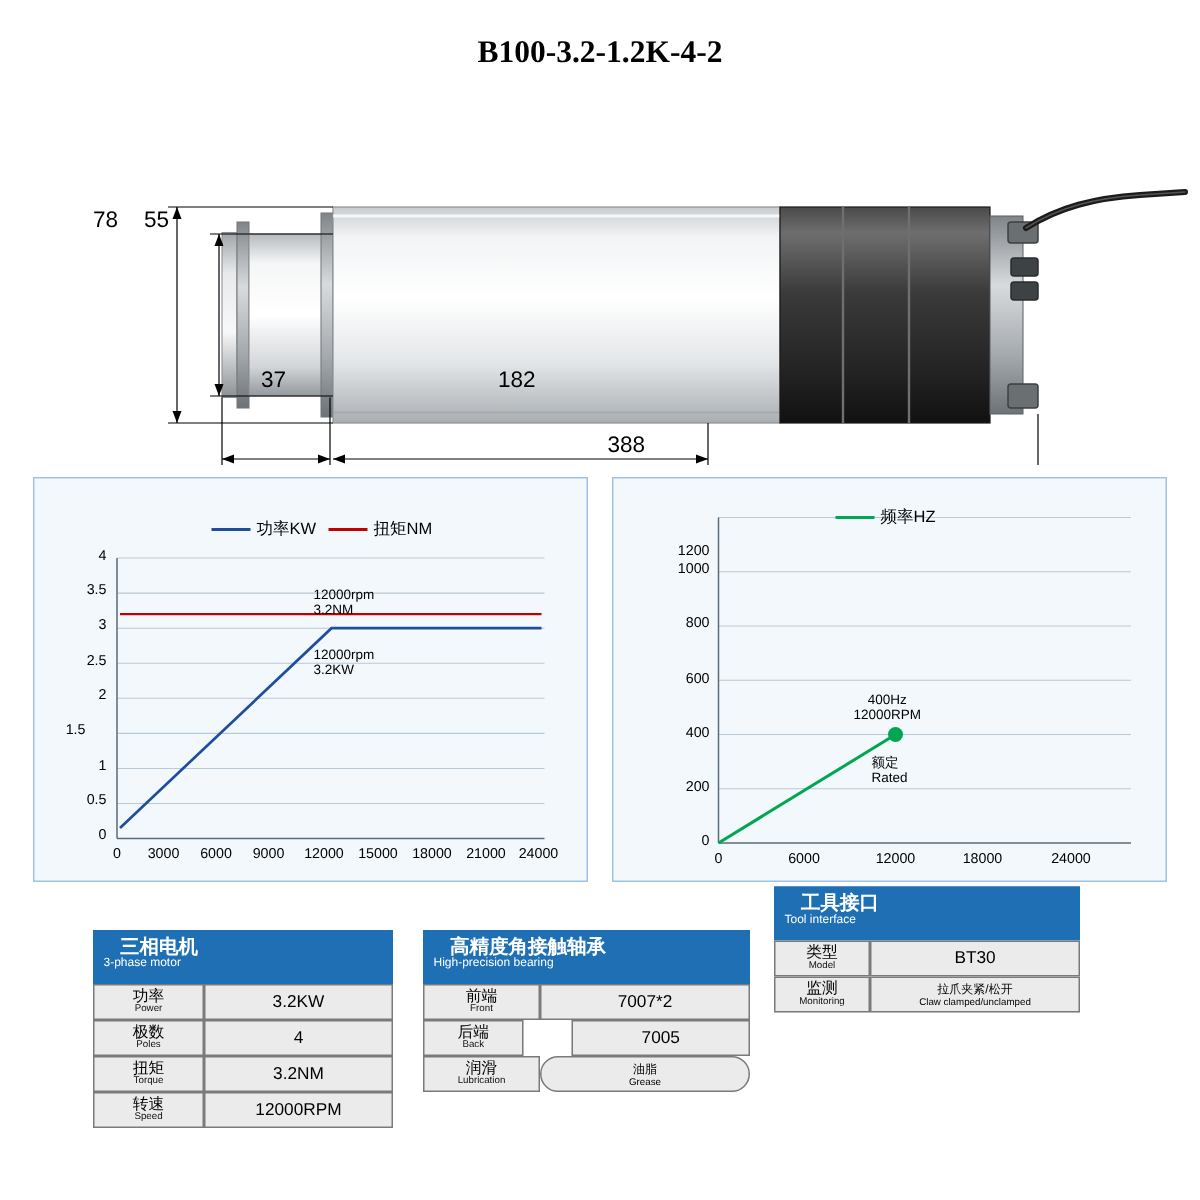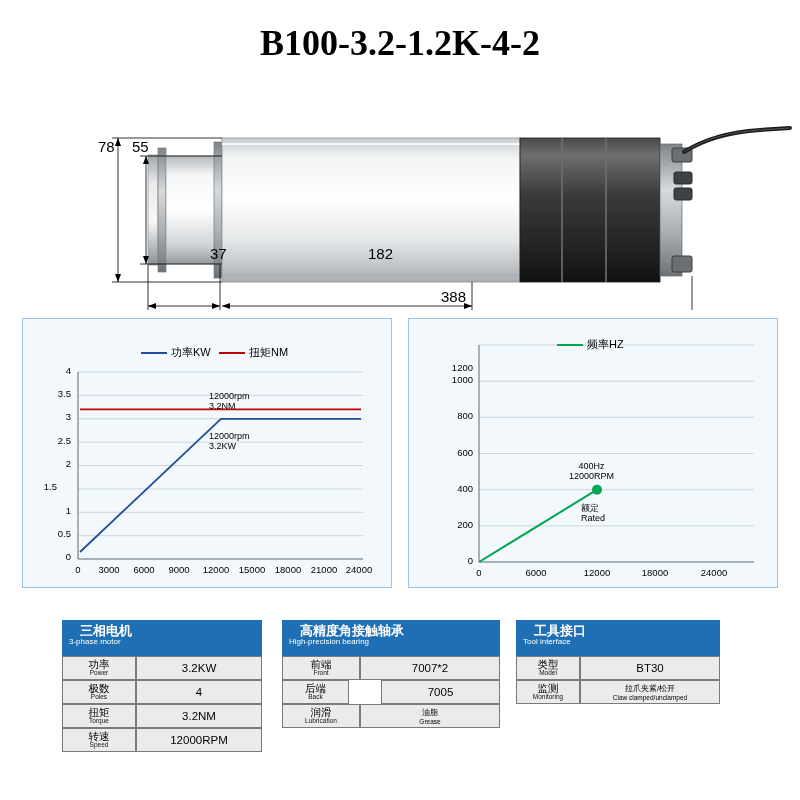--- a/index.html
+++ b/index.html
@@ -10,31 +10,30 @@
     font-family: "Liberation Sans", sans-serif;
     position: relative;
     overflow: hidden;
   }
   
   #title {
     position:absolute; left:0; top:22px; width:800px;
     text-align:center;
     font-family:"Liberation Serif", serif;
     font-weight:bold;
-    font-size:36px;
+    font-size:21px;
     color:#000;
     letter-spacing:0px;
   }
   
   #drawing { position:absolute; left:0; top:60px; width:800px; height:250px; }
 
   .dimtext {
     position:absolute; font-size:14px; color:#000;
     font-family:"Liberation Sans", sans-serif;
-    margin-left:36px;
   }
   .dimtext.big { font-size:15px; }
 
   
   .chartbox {
     position:absolute;
     background:#f2f8fc;
     border:1px solid #9dc3e6;
   }
   #chart-left  { left:22px;  top:318px; width:370px; height:270px; }
@@ -366,28 +365,28 @@
     </div>
     <div class="speccell v" style="width:140px;margin-left:32px;">
       <div class="val">7005</div>
     </div>
   </div>
   <div class="specrow">
     <div class="speccell k" style="width:78px;">
       <div class="cn">润滑</div>
       <div class="en">Lubrication</div>
     </div>
-    <div class="speccell v" style="width:140px;">
+    <div class="speccell v" style="width:140px;border-radius:12px;">
       <div class="val small">油脂</div>
       <div class="val sub">Grease</div>
     </div>
   </div>
 </div>
 
-<div class="spectable" style="left:516px; top:620px; width:204px;">
+<div class="spectable" style="left:516px; top:591px; width:204px;">
   <div class="spechead">
     <div class="cn">工具接口</div>
     <div class="en">Tool interface</div>
   </div>
   <div class="specrow">
     <div class="speccell k" style="width:64px;">
       <div class="cn">类型</div>
       <div class="en">Model</div>
     </div>
     <div class="speccell v" style="width:140px;">

